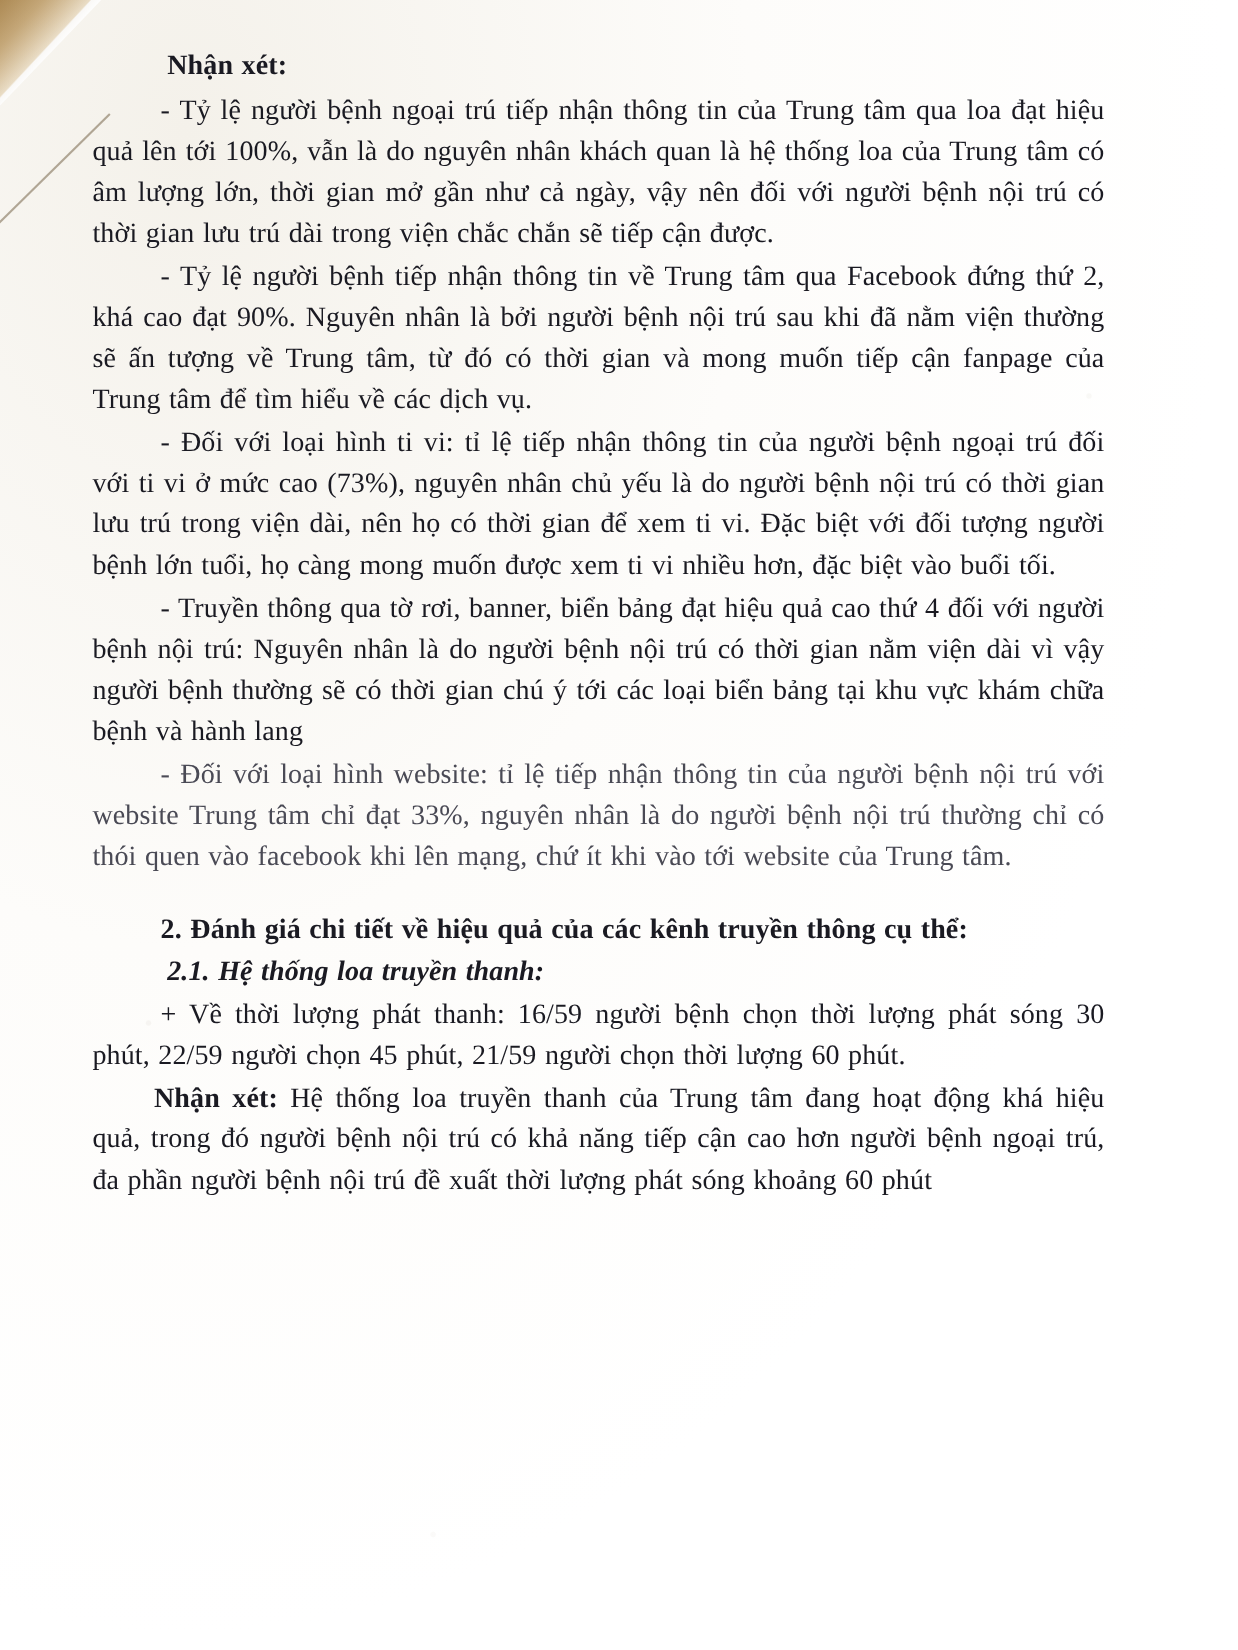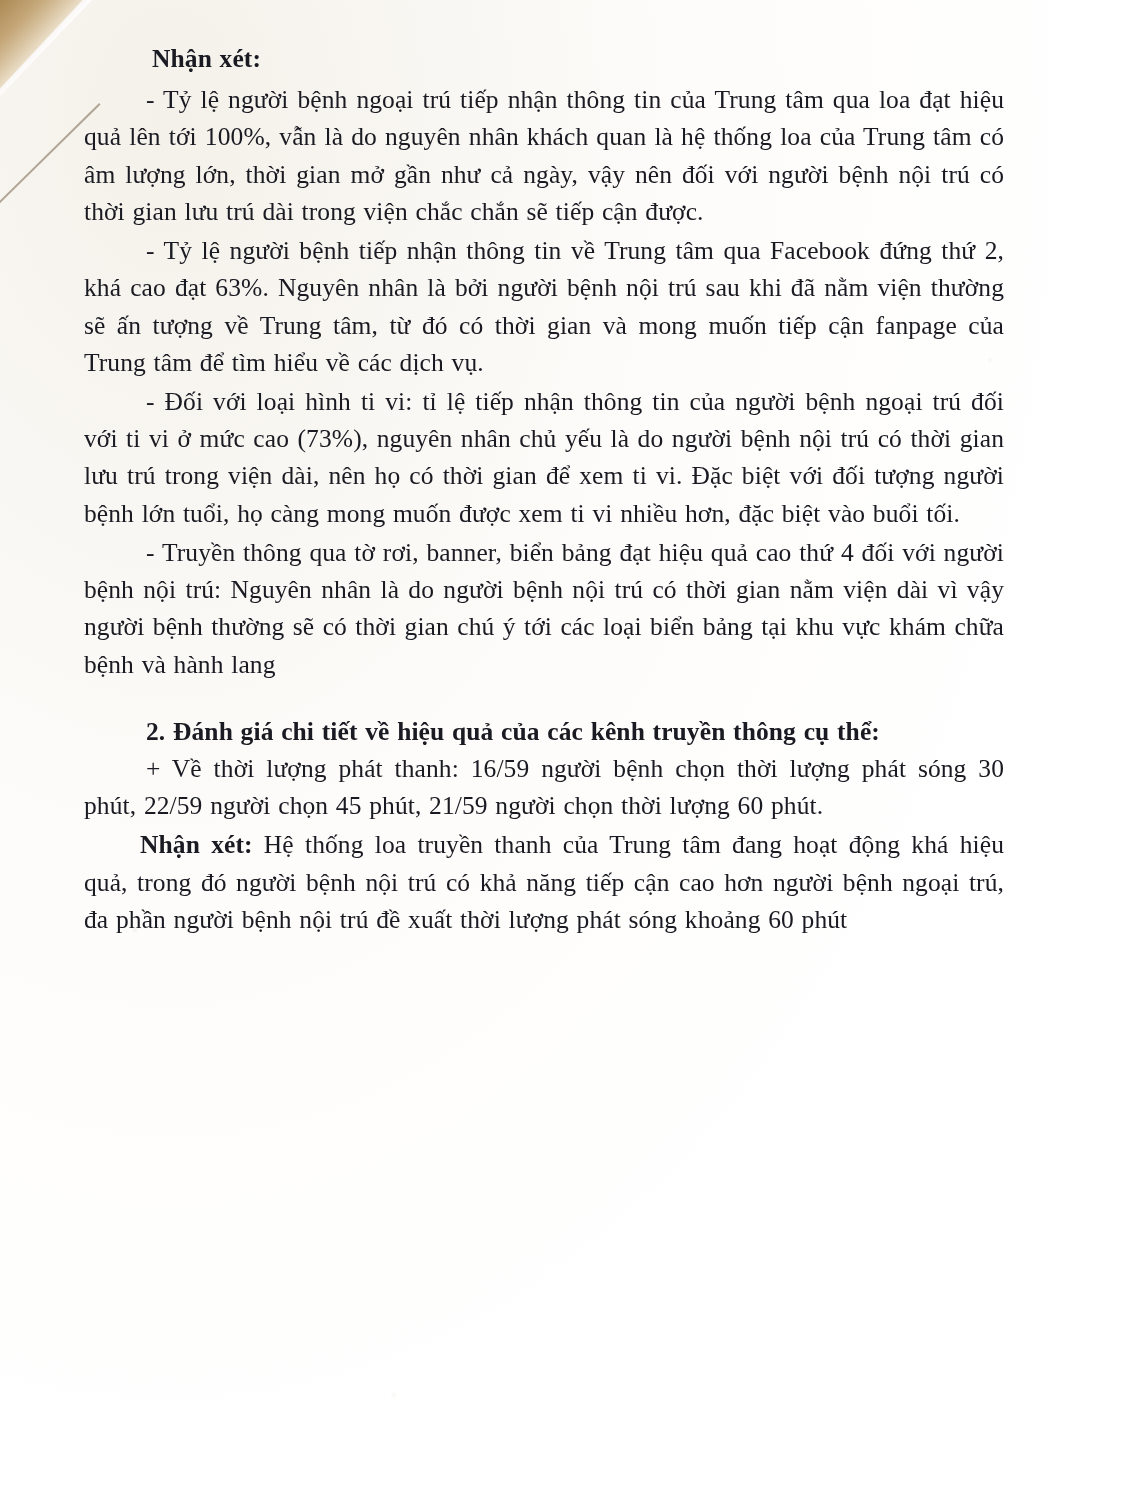--- a/index.html
+++ b/index.html
@@ -120,29 +120,31 @@
   <div class="speckle"></div>
   <div class="corner-fold"></div>
   <div class="fold-edge"></div>
 
   <div class="content">
 
     <p class="heading-bold">Nhận xét:</p>
 
     <p class="indent">- Tỷ lệ người bệnh ngoại trú tiếp nhận thông tin của Trung tâm qua loa đạt hiệu quả lên tới 100%, vẫn là do nguyên nhân khách quan là hệ thống loa của Trung tâm có âm lượng lớn, thời gian mở gần như cả ngày, vậy nên đối với người bệnh nội trú có thời gian lưu trú dài trong viện chắc chắn sẽ tiếp cận được.</p>
 
-    <p class="indent">- Tỷ lệ người bệnh tiếp nhận thông tin về Trung tâm qua Facebook đứng thứ 2, khá cao đạt 63%. Nguyên nhân là bởi người bệnh nội trú sau khi đã nằm viện thường sẽ ấn tượng về Trung tâm, từ đó có thời gian và mong muốn tiếp cận fanpage của Trung tâm để tìm hiểu về các dịch vụ.</p>
+    <p class="indent">- Tỷ lệ người bệnh tiếp nhận thông tin về Trung tâm qua Facebook đứng thứ 2, khá cao đạt 90%. Nguyên nhân là bởi người bệnh nội trú sau khi đã nằm viện thường sẽ ấn tượng về Trung tâm, từ đó có thời gian và mong muốn tiếp cận fanpage của Trung tâm để tìm hiểu về các dịch vụ.</p>
 
     <p class="indent">- Đối với loại hình ti vi: tỉ lệ tiếp nhận thông tin của người bệnh ngoại trú đối với ti vi ở mức cao (73%), nguyên nhân chủ yếu là do người bệnh nội trú có thời gian lưu trú trong viện dài, nên họ có thời gian để xem ti vi. Đặc biệt với đối tượng người bệnh lớn tuổi, họ càng mong muốn được xem ti vi nhiều hơn, đặc biệt vào buổi tối.</p>
 
     <p class="indent">- Truyền thông qua tờ rơi, banner, biển bảng đạt hiệu quả cao thứ 4 đối với người bệnh nội trú: Nguyên nhân là do người bệnh nội trú có thời gian nằm viện dài vì vậy người bệnh thường sẽ có thời gian chú ý tới các loại biển bảng tại khu vực khám chữa bệnh và hành lang</p>
 
+    <p class="indent faded">- Đối với loại hình website: tỉ lệ tiếp nhận thông tin của người bệnh nội trú với website Trung tâm chỉ đạt 33%, nguyên nhân là do người bệnh nội trú thường chỉ có thói quen vào facebook khi lên mạng, chứ ít khi vào tới website của Trung tâm.</p>
 
     <p class="title-line gap-before">2. Đánh giá chi tiết về hiệu quả của các kênh truyền thông cụ thể:</p>
 
+    <p class="heading-sub">2.1. Hệ thống loa truyền thanh:</p>
 
 
 
 
     <p class="indent">+ Về thời lượng phát thanh: 16/59 người bệnh chọn thời lượng phát sóng 30 phút, 22/59 người chọn 45 phút, 21/59 người chọn thời lượng 60 phút.</p>
 
     <p class="indent-sm"><span class="nhanxet-lead">Nhận xét:</span><span> Hệ thống loa truyền thanh của Trung tâm đang hoạt động khá hiệu quả, trong đó người bệnh nội trú có khả năng tiếp cận cao hơn người bệnh ngoại trú, đa phần người bệnh nội trú đề xuất thời lượng phát sóng khoảng 60 phút</span></p>
 
   </div>
 </div>

